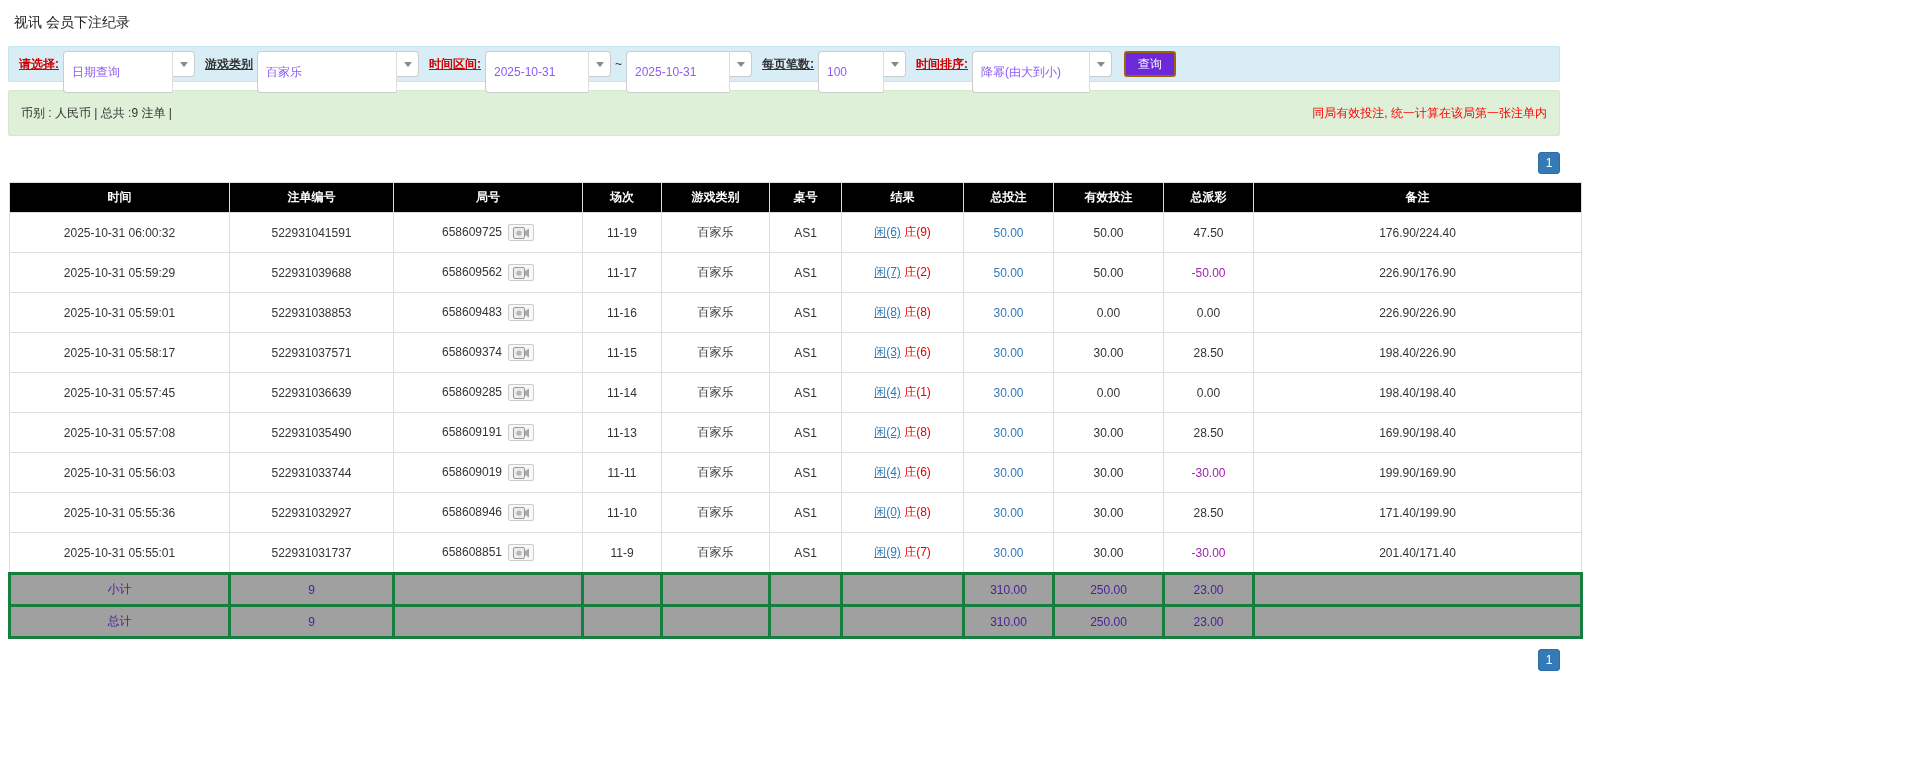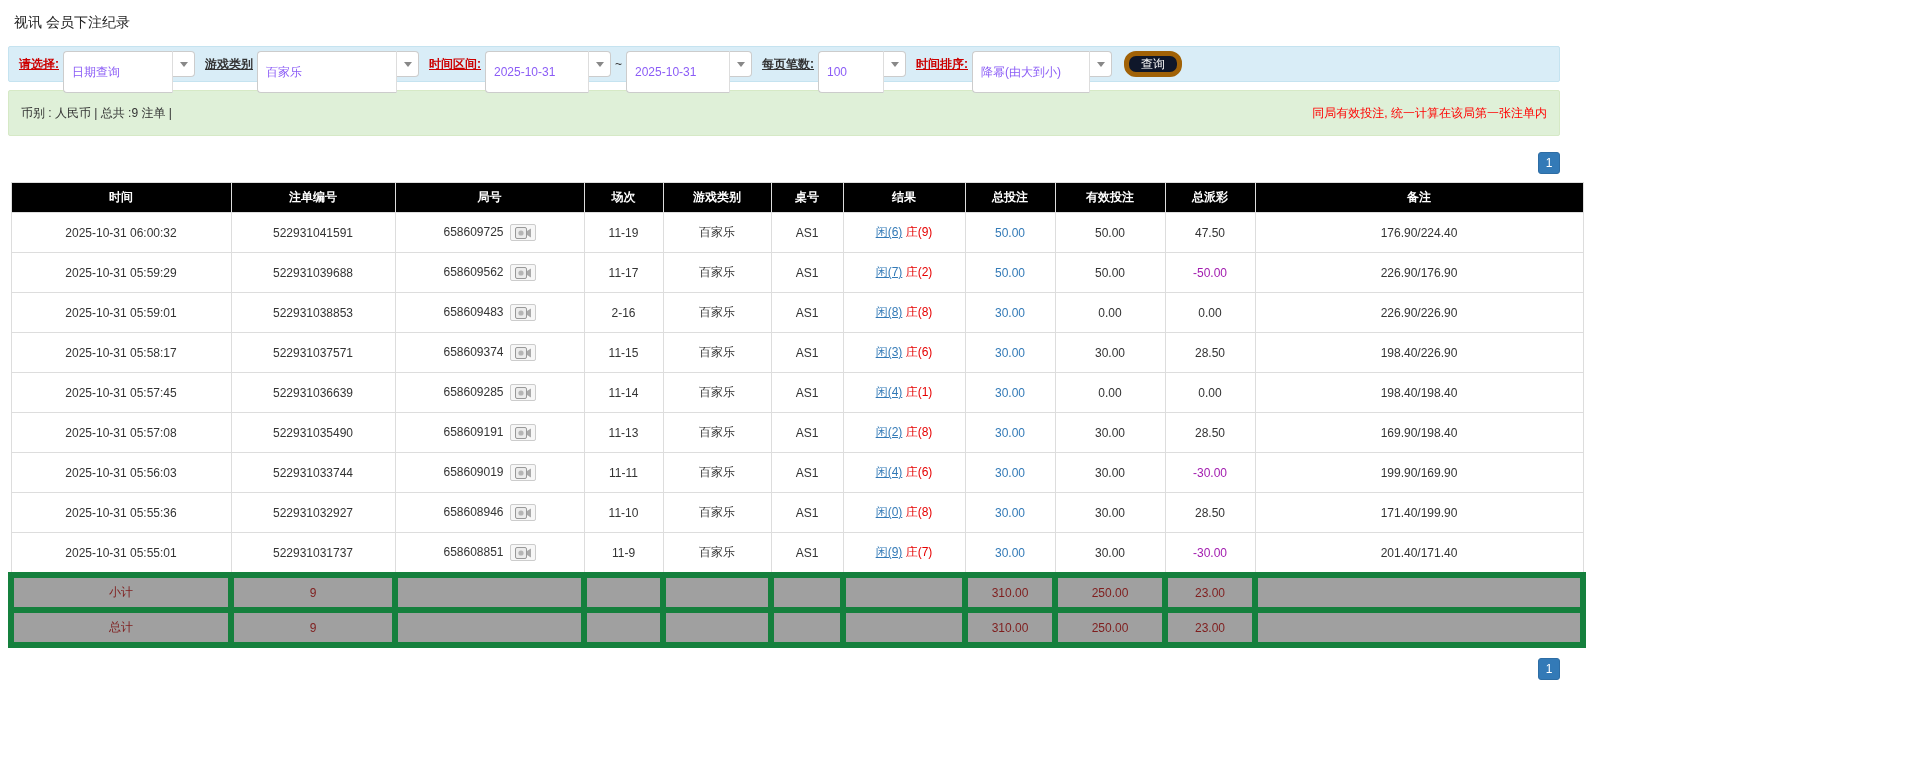--- a/index.html
+++ b/index.html
@@ -10,34 +10,34 @@
   .filter-bar { width:1552px; background:#d9edf7; border:1px solid #c5e3f0; display:flex; align-items:center; padding:4px 8px; height:36px; border-radius:2px; }
   .flabel { font-size:12px; font-weight:bold; color:#333; margin:0 4px 0 10px; white-space:nowrap;text-decoration:underline; }
   .flabel.red { color:#c00; }
   .flabel.first { margin-left:2px; }
   .combo { display:inline-flex; align-items:stretch; height:26px; }
   .combo-input { height:42px; border:1px solid #ccc; border-right:1px solid #ddd; border-radius:4px 0 0 4px; padding:0 8px; font-size:12px; color:#8b5cf6; background:#fff; outline:none; }
   .combo-btn { width:22px; height:26px; border:1px solid #ccc; border-left:none; background:#fff; border-radius:0 4px 4px 0; display:flex; align-items:center; justify-content:center; cursor:pointer; padding:0; }
   .caret { width:0; height:0; border-left:4px solid transparent; border-right:4px solid transparent; border-top:5px solid #888; display:block; }
   .w-select{width:110px} .w-game{width:140px} .w-date{width:104px} .w-size{width:66px} .w-sort{width:118px}
   .tilde { font-size:12px; color:#333; margin:0 4px; }
-  .search-btn { margin-left:12px; height:26px; padding:0 12px; background:#0f172a; border:5px solid #a16207; color:#fff; font-size:12px; border-radius:12px; cursor:pointer; }
+  .search-btn { margin-left:12px; height:26px; padding:0 12px; background:#6d28d9; border:2px solid #a16207; color:#fff; font-size:12px; border-radius:3px; cursor:pointer; }
 
   .summary-bar { width:1552px; margin-top:8px; background:#dff0d8; border:1px solid #d6e9c6; height:46px; display:flex; align-items:center; justify-content:space-between; padding:0 12px; font-size:12px; border-radius:2px; }
   .summary-left { color:#333;text-align:center; }
   .summary-right { color:#f00; }
 
   .pagination { width:1552px; text-align:right; margin:16px 0 8px; }
   .pagination.bottom { margin:10px 0 0; }
   .page-btn { min-width:22px; height:22px; background:#337ab7; border:1px solid #2e6da4; color:#fff; font-size:12px; border-radius:3px; cursor:pointer; padding:0 6px; }
 
   table.records { width:1552px; border-collapse:collapse; table-layout:fixed; }
   .records th { background:#000; color:#fff; font-size:12px; font-weight:bold; padding:6px 0; border:1px solid #ddd; text-align:center; }
   .records td { font-size:12px; color:#333; text-align:center; padding:11px 4px; border:1px solid #ddd; background:#fff; overflow:hidden; white-space:nowrap; }
-  .records tfoot td { background:#a0a0a0; color:#7f1d1d; padding:6px 4px; border:6px solid #15803d; font-size:12px; }
+  .records tfoot td { background:#a0a0a0; color:#4c1d95; padding:6px 4px; border:3px solid #15803d; font-size:12px; }
   .records th:nth-child(1){width:220px}
   .records th:nth-child(2){width:164px}
   .records th:nth-child(3){width:189px}
   .records th:nth-child(4){width:79px}
   .records th:nth-child(5){width:108px}
   .records th:nth-child(6){width:72px}
   .records th:nth-child(7){width:122px}
   .records th:nth-child(8){width:90px}
   .records th:nth-child(9){width:110px}
   .records th:nth-child(10){width:90px}
@@ -167,21 +167,21 @@
           <td>226.90/176.90</td>
         </tr>
         <tr>
           <td>2025-10-31 05:59:01</td>
           <td>522931038853</td>
           <td><span>658609483</span><button class="icon-btn"><span><svg width="16" height="12" viewBox="0 0 16 12">
                   <rect x="0.5" y="0.5" width="11" height="11" rx="1.5" fill="#ececec" stroke="#999"></rect>
                   <path d="M12 4 L16 1.5 V10.5 L12 8 Z" fill="#aaa"></path>
                   <circle cx="6" cy="6" r="2.6" fill="#b5b5b5"></circle>
                 </svg></span></button></td>
-          <td>2-16</td>
+          <td>11-16</td>
           <td>百家乐</td>
           <td>AS1</td>
           <td><span class="player">闲(8)</span> <span class="banker">庄(8)</span></td>
           <td><a class="bet-link">30.00</a></td>
           <td>0.00</td>
           <td>0.00</td>
           <td>226.90/226.90</td>
         </tr>
         <tr>
           <td>2025-10-31 05:58:17</td>

